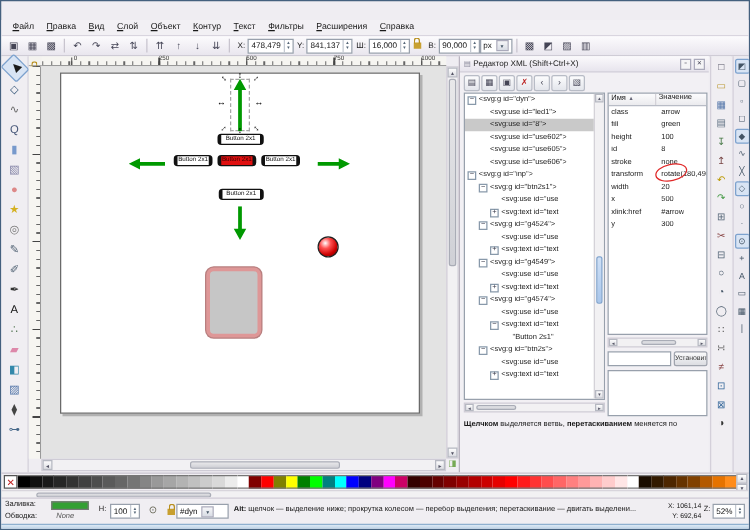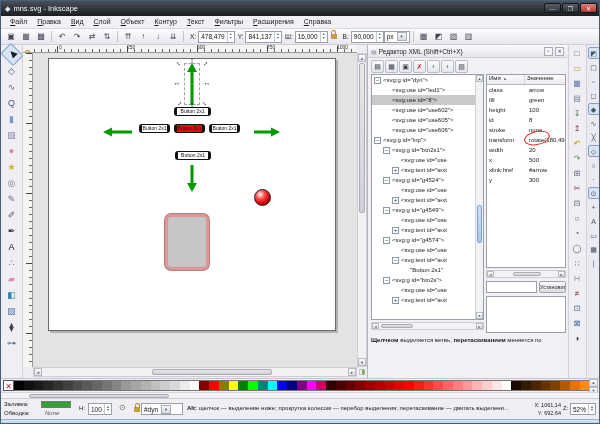--- a/index.html
+++ b/index.html
@@ -144,29 +144,20 @@
   #hint{position:absolute;left:186px;top:6px;width:336px;white-space:nowrap;overflow:hidden;}
   #coords{position:absolute;left:524px;top:2px;width:36px;text-align:right;font-size:5.5px;line-height:8px;color:#222;}
   #bottomedge{position:absolute;left:0;top:418px;width:100%;height:6px;
     background:linear-gradient(#dce9f5,#a9c3dc);border-top:1px solid #8fb0cf;}
 </style>
 </head>
 <body>
 
 <div id="app" data-name="inkscape-window">
 
-  <div id="titlebar" data-name="title-bar">
-    <span class="appicon" data-name="inkscape-logo-icon">◆</span>
-    <span data-name="window-title">mns.svg - Inkscape</span>
-    <span id="winbtns">
-      <span class="wbtn" data-name="minimize-button">—</span>
-      <span class="wbtn" data-name="maximize-button">❐</span>
-      <span class="wbtn close" data-name="close-button">✕</span>
-    </span>
-  </div>
 
   <div id="menubar" data-name="menu-bar">
 
   <span class="menu-item" data-name="menu-item">Файл</span>
       <span class="menu-item" data-name="menu-item">Правка</span>
       <span class="menu-item" data-name="menu-item">Вид</span>
       <span class="menu-item" data-name="menu-item">Слой</span>
       <span class="menu-item" data-name="menu-item">Объект</span>
       <span class="menu-item" data-name="menu-item">Контур</span>
       <span class="menu-item" data-name="menu-item">Текст</span>

